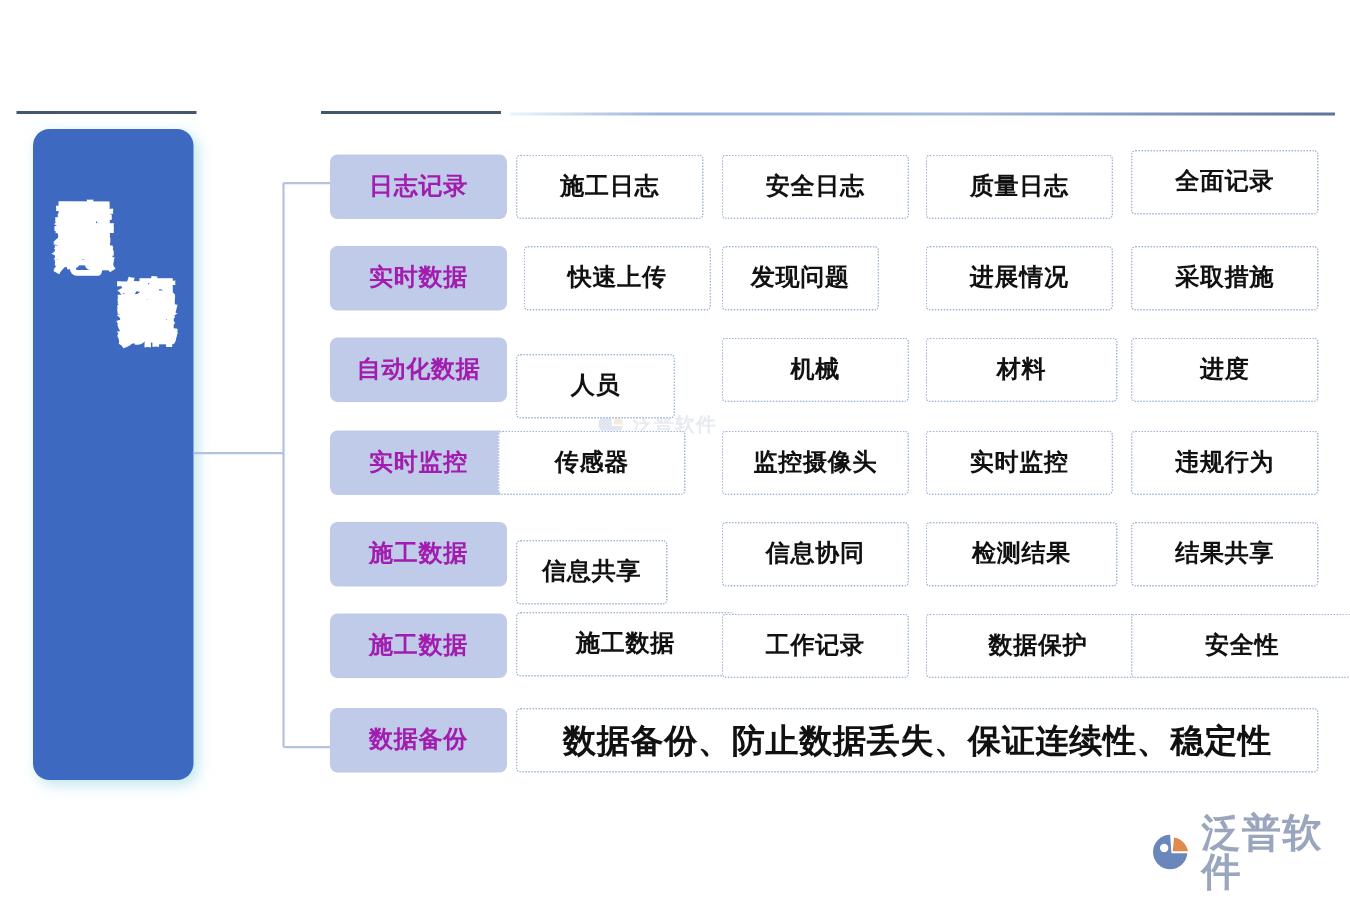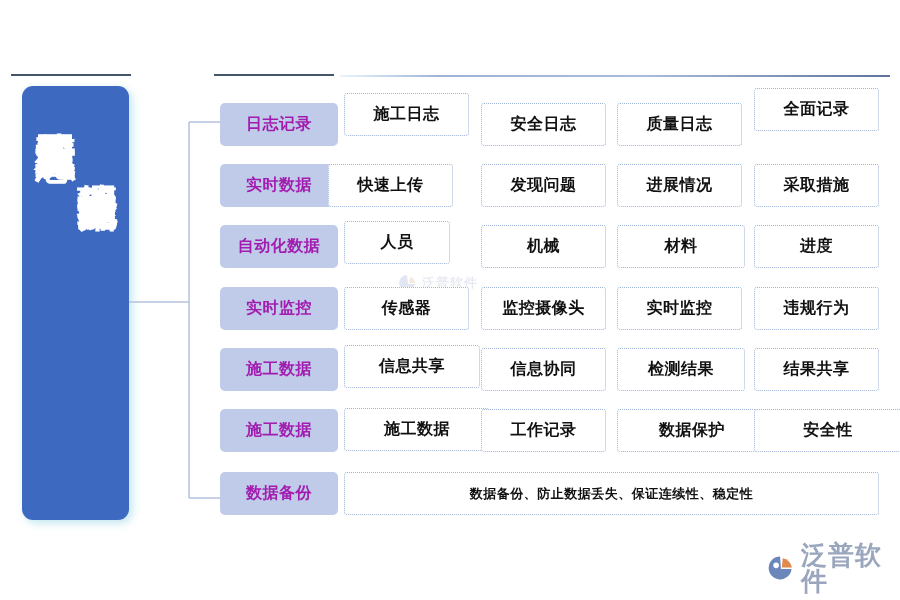--- a/index.html
+++ b/index.html
@@ -73,21 +73,21 @@
     background: #ffffff;
     color: #111111;
     font-size: 16px;
     font-weight: bold;
     letter-spacing: .5px;
     display: flex;
     align-items: center;
     justify-content: center;
     box-sizing: border-box;
   }
-  .detail.wide { font-size: 13px; text-align: center; }
+  .detail.wide { font-size: 22px; text-align: center; }
 
   
   #watermark {
     position: absolute;
     left: 398px; top: 272px;
     width: 118px; height: 22px;
     opacity: .18;
     display: flex; align-items: center; gap: 4px;
     pointer-events: none;
   }
@@ -136,41 +136,41 @@
 </div>
 
 <div class="cat" style="top:103px">日志记录</div>
 <div class="cat" style="top:164px">实时数据</div>
 <div class="cat" style="top:225px">自动化数据</div>
 <div class="cat" style="top:287px">实时监控</div>
 <div class="cat" style="top:348px">施工数据</div>
 <div class="cat" style="top:409px">施工数据</div>
 <div class="cat" style="top:472px">数据备份</div>
 
-<div class="detail" style="left:344px; top:93px; width:125px">施工日志</div>
+<div class="detail" style="left:344px; top:103px; width:125px">施工日志</div>
 <div class="detail" style="left:481px; top:103px; width:125px">安全日志</div>
 <div class="detail" style="left:617px; top:103px; width:125px">质量日志</div>
-<div class="detail" style="left:754px; top:88px; width:125px">全面记录</div>
+<div class="detail" style="left:754px; top:100px; width:125px">全面记录</div>
 
-<div class="detail" style="left:328px; top:164px; width:125px">快速上传</div>
-<div class="detail" style="left:481px; top:164px; width:125px">发现问题</div>
+<div class="detail" style="left:349px; top:164px; width:125px">快速上传</div>
+<div class="detail" style="left:481px; top:164px; width:105px">发现问题</div>
 <div class="detail" style="left:617px; top:164px; width:125px">进展情况</div>
 <div class="detail" style="left:754px; top:164px; width:125px">采取措施</div>
 
-<div class="detail" style="left:344px; top:221px; width:106px">人员</div>
+<div class="detail" style="left:344px; top:236px; width:106px">人员</div>
 <div class="detail" style="left:481px; top:225px; width:125px">机械</div>
 <div class="detail" style="left:617px; top:225px; width:128px">材料</div>
 <div class="detail" style="left:754px; top:225px; width:125px">进度</div>
 
-<div class="detail" style="left:344px; top:287px; width:125px">传感器</div>
+<div class="detail" style="left:332px; top:287px; width:125px">传感器</div>
 <div class="detail" style="left:481px; top:287px; width:125px">监控摄像头</div>
 <div class="detail" style="left:617px; top:287px; width:125px">实时监控</div>
 <div class="detail" style="left:754px; top:287px; width:125px">违规行为</div>
 
-<div class="detail" style="left:344px; top:345px; width:136px">信息共享</div>
+<div class="detail" style="left:344px; top:360px; width:101px">信息共享</div>
 <div class="detail" style="left:481px; top:348px; width:125px">信息协同</div>
 <div class="detail" style="left:617px; top:348px; width:128px">检测结果</div>
 <div class="detail" style="left:754px; top:348px; width:125px">结果共享</div>
 
 <div class="detail" style="left:344px; top:408px; width:146px">施工数据</div>
 <div class="detail" style="left:481px; top:409px; width:125px">工作记录</div>
 <div class="detail" style="left:617px; top:409px; width:150px">数据保护</div>
 <div class="detail" style="left:754px; top:409px; width:148px">安全性</div>
 
 <div class="detail wide" style="left:344px; top:472px; width:535px">数据备份、防止数据丢失、保证连续性、稳定性</div>

